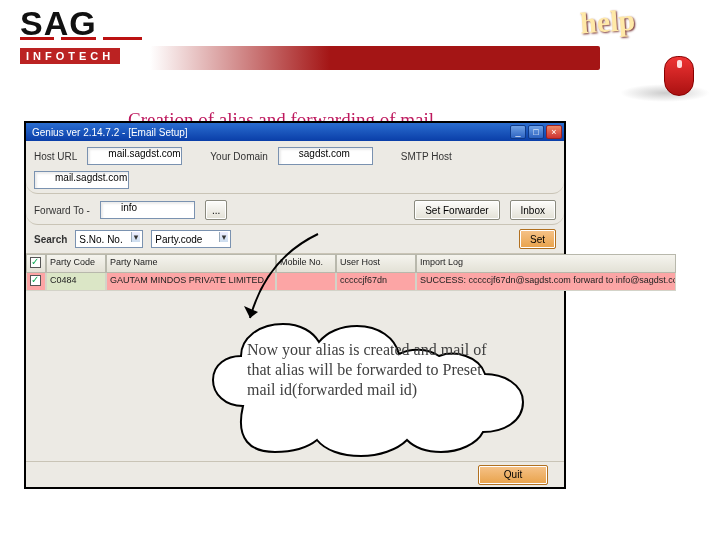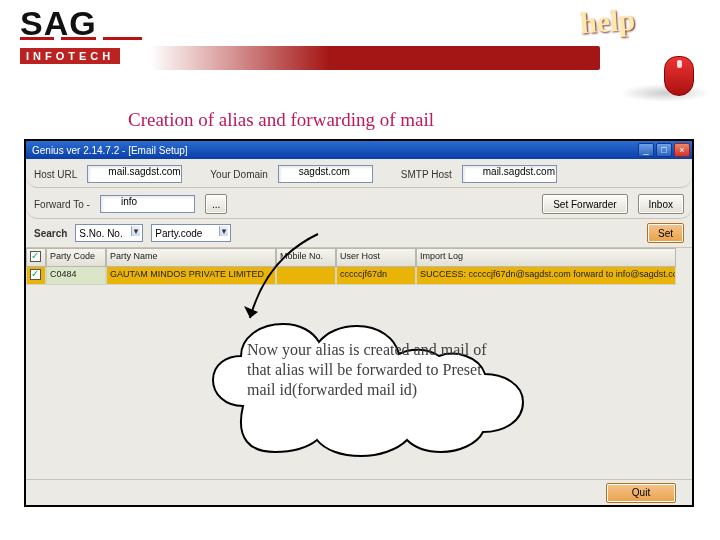--- a/index.html
+++ b/index.html
@@ -27,21 +27,21 @@
   }
   .help-badge { position:absolute; right:10px; top:2px; width:130px; height:90px; }
   .help-text { font-family: "Comic Sans MS", cursive; font-size:30px; font-weight:bold; color:#ffe9a8; text-shadow:1px 1px 2px #733; transform: rotate(-4deg); }
   .mouse { position:absolute; right:10px; top:48px; width:46px; height:50px; }
   .mouse-body{ width:30px;height:40px;border-radius:14px 14px 16px 16px;background:linear-gradient(#e33,#a11);border:1px solid #800;position:absolute;right:6px;top:6px;}
   .mouse-wheel{position:absolute;left:12px;top:3px;width:5px;height:8px;background:#fdd;border-radius:2px;}
   .shadow-ellipse{position:absolute;right:0;bottom:-10px;width:90px;height:18px;background:radial-gradient(ellipse,#ccc 0%,transparent 70%);}
 
   .slide-title { position:absolute; left:128px; top:109px; font-family:"Times New Roman",serif; font-size:19px; color:#be185d;}
   .app-frame {
-    position:absolute; left:24px; top:139px; width:670px; height:368px;
+    position:absolute; left:24px; top:121px; width:542px; height:368px;
     border:2px solid #000;
     background:#eceae4;
   }
   .title-bar {
     height:18px;
     background:linear-gradient(#2a6dd0,#0a3ea8);
     color:#fff; font-size:10px; display:flex; align-items:center; justify-content:space-between;
     padding:0 2px 0 6px;
   }
   .win-btns { display:flex; gap:2px;}
@@ -69,21 +69,21 @@
     background:#fff;border:1px solid #7a92b0;height:18px;font-size:10px;padding:0 14px 0 3px;position:relative;display:inline-flex;align-items:center;
   }
   .select::after{content:"▾";position:absolute;right:2px;top:1px;font-size:9px;color:#333;background:linear-gradient(#eef,#cde);border-left:1px solid #9ab;padding:0 2px;}
   .grid-head, .grid-row {
     display:grid;
     grid-template-columns: 20px 60px 170px 60px 80px 260px;
     font-size:9px;
   }
   .grid-head { background:#eceae4; }
   .gh { border:1px solid #b8b8ac; padding:2px 3px; background:linear-gradient(#f5f4ee,#e3e1d6); color:#222; white-space:nowrap; overflow:hidden;}
-  .gc { border:1px solid #d3d3c8; border-top:none; padding:2px 3px; background:#eab308; white-space:nowrap; overflow:hidden; color:#222;}
+  .gc { border:1px solid #d3d3c8; border-top:none; padding:2px 3px; background:#fca5a5; white-space:nowrap; overflow:hidden; color:#222;}
   .gc.sel { background:#dbe6c6; }
   .chk { display:inline-block;width:11px;height:11px;border:1px solid #555;background:#fff;position:relative;}
   .chk.on::after{content:"✓";position:absolute;left:0;top:-2px;font-size:10px;color:#1a5;}
   .bottom-bar{
     position:absolute; left:0; right:0; bottom:0; height:26px;
     background:#eceae4; border-top:1px solid #c9c4b6;
     display:flex; align-items:center; justify-content:flex-end; padding:0 16px;
   }
   .callout {
     position:absolute; left:205px; top:310px; width:335px;

